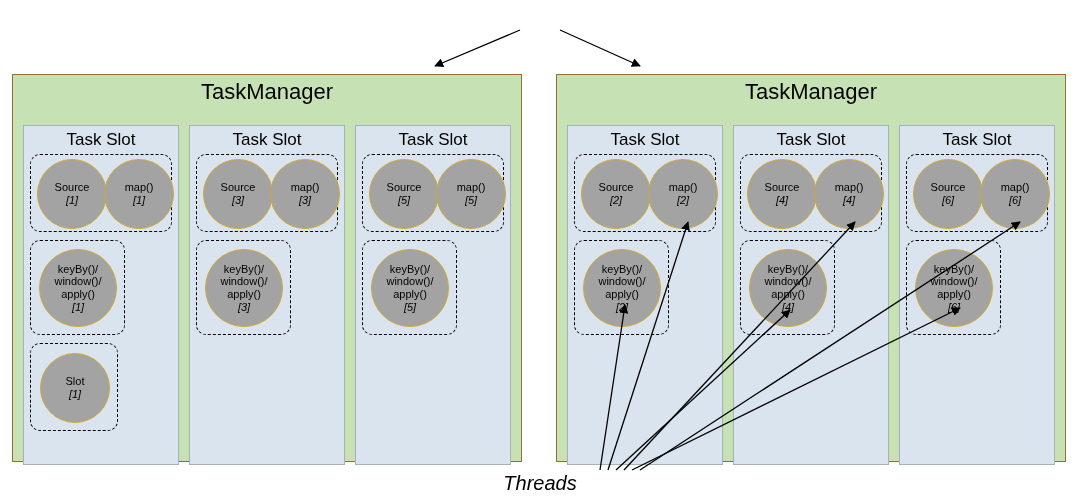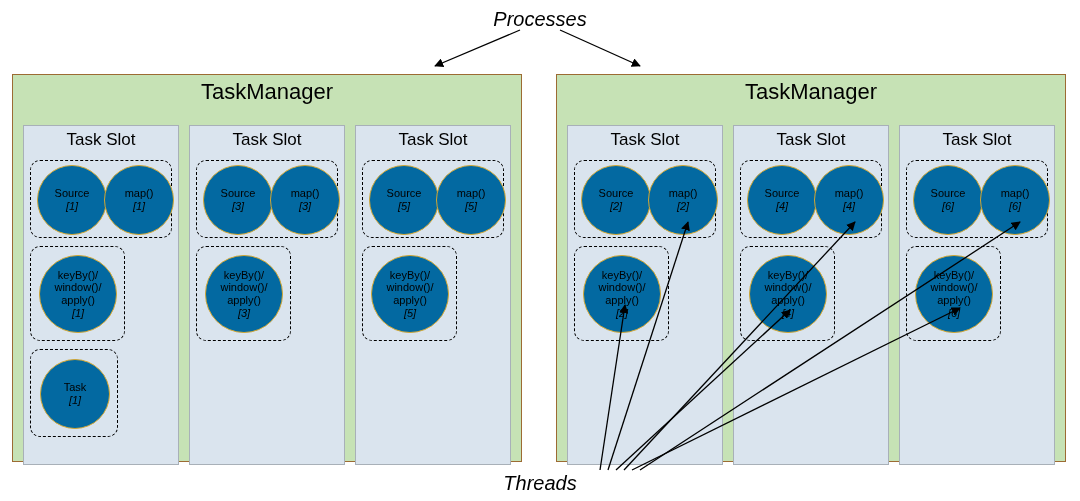--- a/index.html
+++ b/index.html
@@ -51,21 +51,21 @@
   .slot {
     flex: 1;
     background: #dae4ee;
     border: 1px solid #a8b0b8;
     padding: 4px 6px 8px;
     height: 340px;
   }
   .slot-title {
     text-align: center;
     font-size: 17px;
-    margin-bottom: 10px;
+    margin-bottom: 4px;
   }
   .task-group {
     border: 1px dashed #000;
     border-radius: 10px;
     margin-bottom: 8px;
     display: flex;
     align-items: center;
     justify-content: center;
   }
   .group-pair {
@@ -74,21 +74,21 @@
     position: relative;
   }
   .group-single {
     width: 88px;
     height: 88px;
     position: relative;
   }
   .circle {
     width: 70px; height: 70px;
     border-radius: 50%;
-    background: #0369a1;
+    background: #a3a3a3;
     border: 1px solid #d2a733;
     position: absolute;
     display: flex;
     flex-direction: column;
     align-items: center;
     justify-content: center;
     font-size: 11px;
     line-height: 1.15;
     text-align: center;
   }
@@ -108,21 +108,20 @@
     left: 0; top: 0;
     width: 1080px; height: 501px;
     pointer-events: none;
   }
 </style>
 </head>
 <body>
 
 <div class="canvas">
 
-  <div class="title-processes">Processes</div>
 
   <div class="tm tm1">
     <div class="tm-title">TaskManager</div>
     <div class="slots">
       <div class="slot">
         <div class="slot-title">Task Slot</div>
         <div class="task-group group-pair">
           <div class="circle c-left">
             <span>Source</span>
             <span class="idx">[1]</span>
@@ -135,21 +134,21 @@
         <div class="task-group group-single large">
           <div class="circle large c-mid">
             <span style="white-space:pre-line">keyBy()/
 window()/
 apply()</span>
             <span class="idx">[1]</span>
           </div>
         </div>
         <div class="task-group group-single">
           <div class="circle c-mid">
-            <span>Task</span>
+            <span>Slot</span>
             <span class="idx">[1]</span>
           </div>
         </div>
       </div>
       <div class="slot">
         <div class="slot-title">Task Slot</div>
         <div class="task-group group-pair">
           <div class="circle c-left">
             <span>Source</span>
             <span class="idx">[3]</span>

